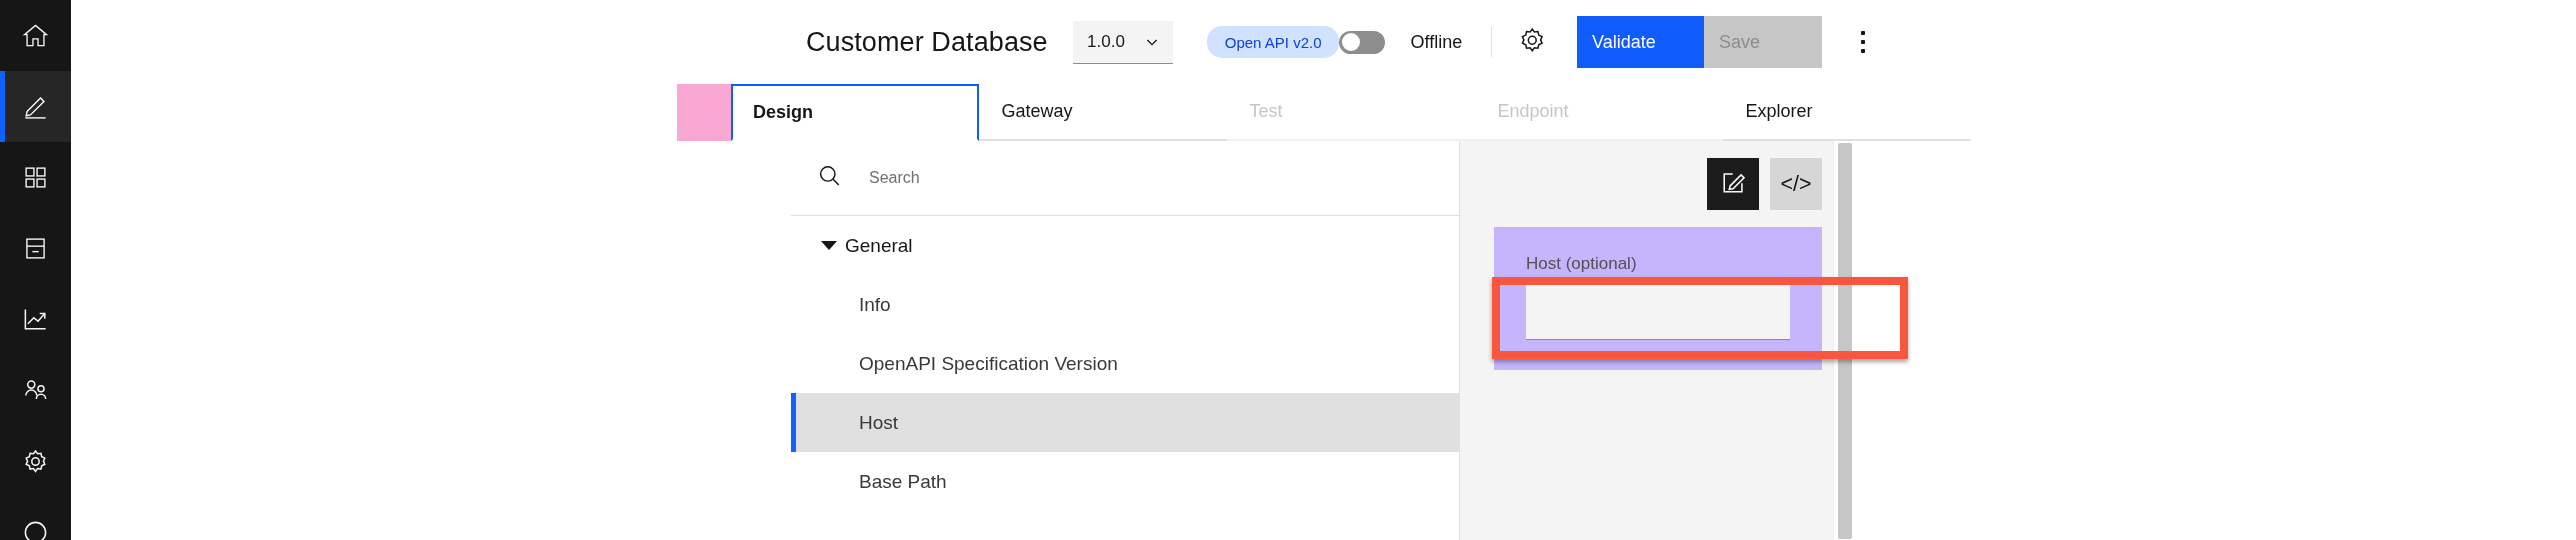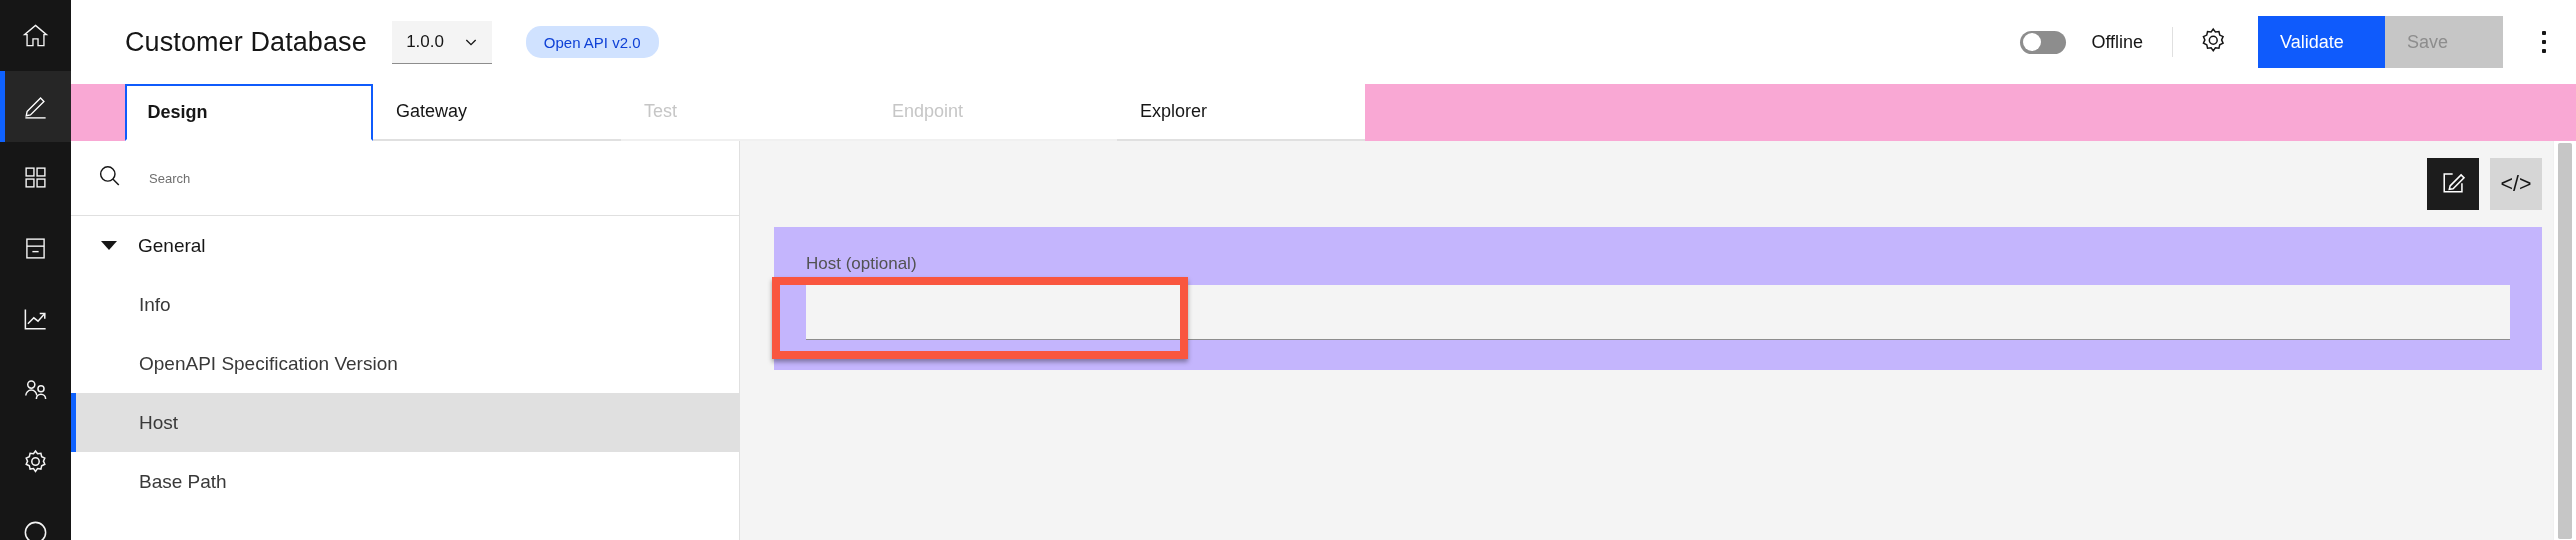--- a/index.html
+++ b/index.html
@@ -47,20 +47,21 @@
   }
   .rail-item svg { display: block; }
 
   
   .main {
     flex: 1 1 auto;
     display: flex;
     flex-direction: column;
     min-width: 0;
     background: #ffffff;
+    align-items: center;
   }
 
   
   .header {
     height: 84px;
     flex: 0 0 84px;
     display: flex;
     align-items: center;
     padding-left: 54px;
     padding-right: 0;
@@ -140,21 +141,21 @@
     background: transparent;
     border: none;
   }
   .btn {
     height: 52px;
     border: none;
     font-size: 18px;
     font-family: inherit;
     display: flex;
     align-items: center;
-    padding: 0 22px;
+    padding: 0 15px;
     cursor: pointer;
     white-space: nowrap;
   }
   .btn-validate {
     background: #0f5bfc;
     color: #ffffff;
     width: 127px;
     margin-left: 23px;
   }
   .btn-save {
@@ -241,32 +242,32 @@
   .search-icon-pos {
     position: absolute;
     left: 25px; top: 50%;
     transform: translateY(-50%);
   }
   .search-input {
     border: none;
     outline: none;
     background: transparent;
     font-family: inherit;
-    font-size: 13px;
+    font-size: 16px;
     color: #161616;
     width: 500px;
   }
   .search-input::placeholder { color: #6f6f6f; }
   .tree { flex: 1 1 auto; overflow: hidden; }
   .tree-group {
     height: 59px;
     display: flex;
     align-items: center;
     padding-left: 30px;
-    gap: 21px;
+    gap: 8px;
     cursor: pointer;
   }
   .caret {
     width: 0; height: 0;
     border-left: 8px solid transparent;
     border-right: 8px solid transparent;
     border-top: 9px solid #161616;
   }
   .tree-group-label { font-size: 19px; color: #161616; }
   .tree-item {

